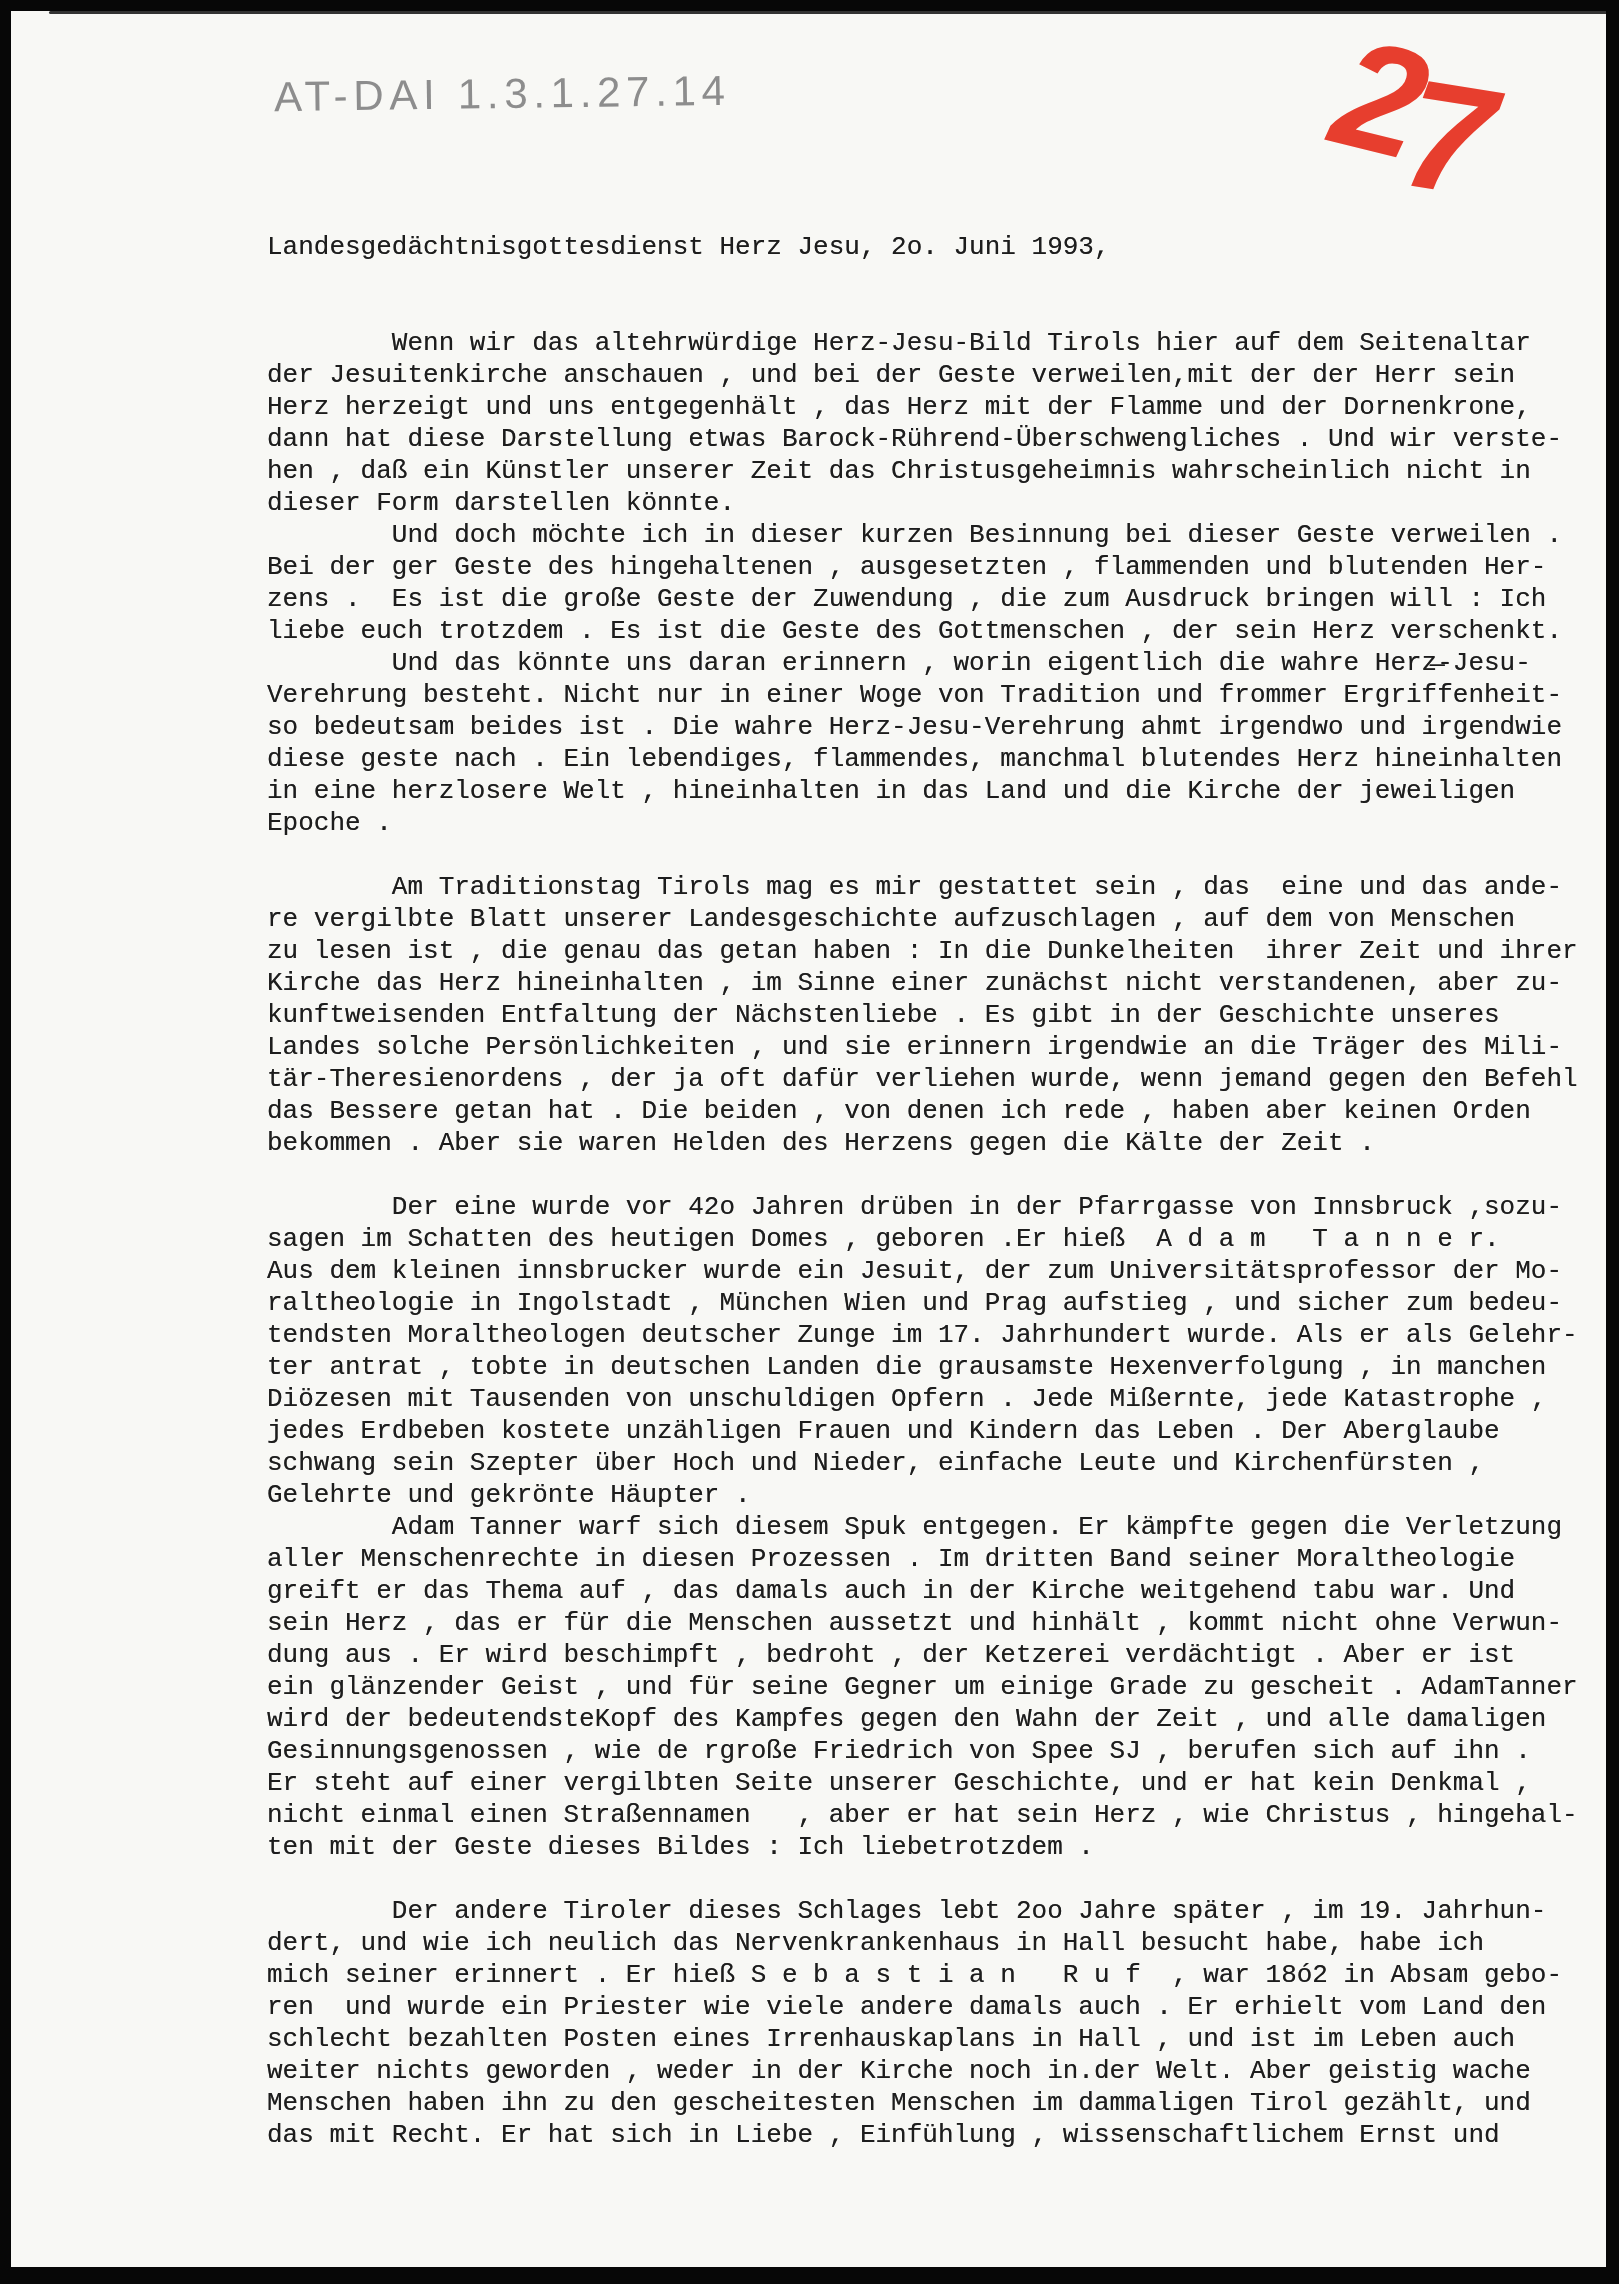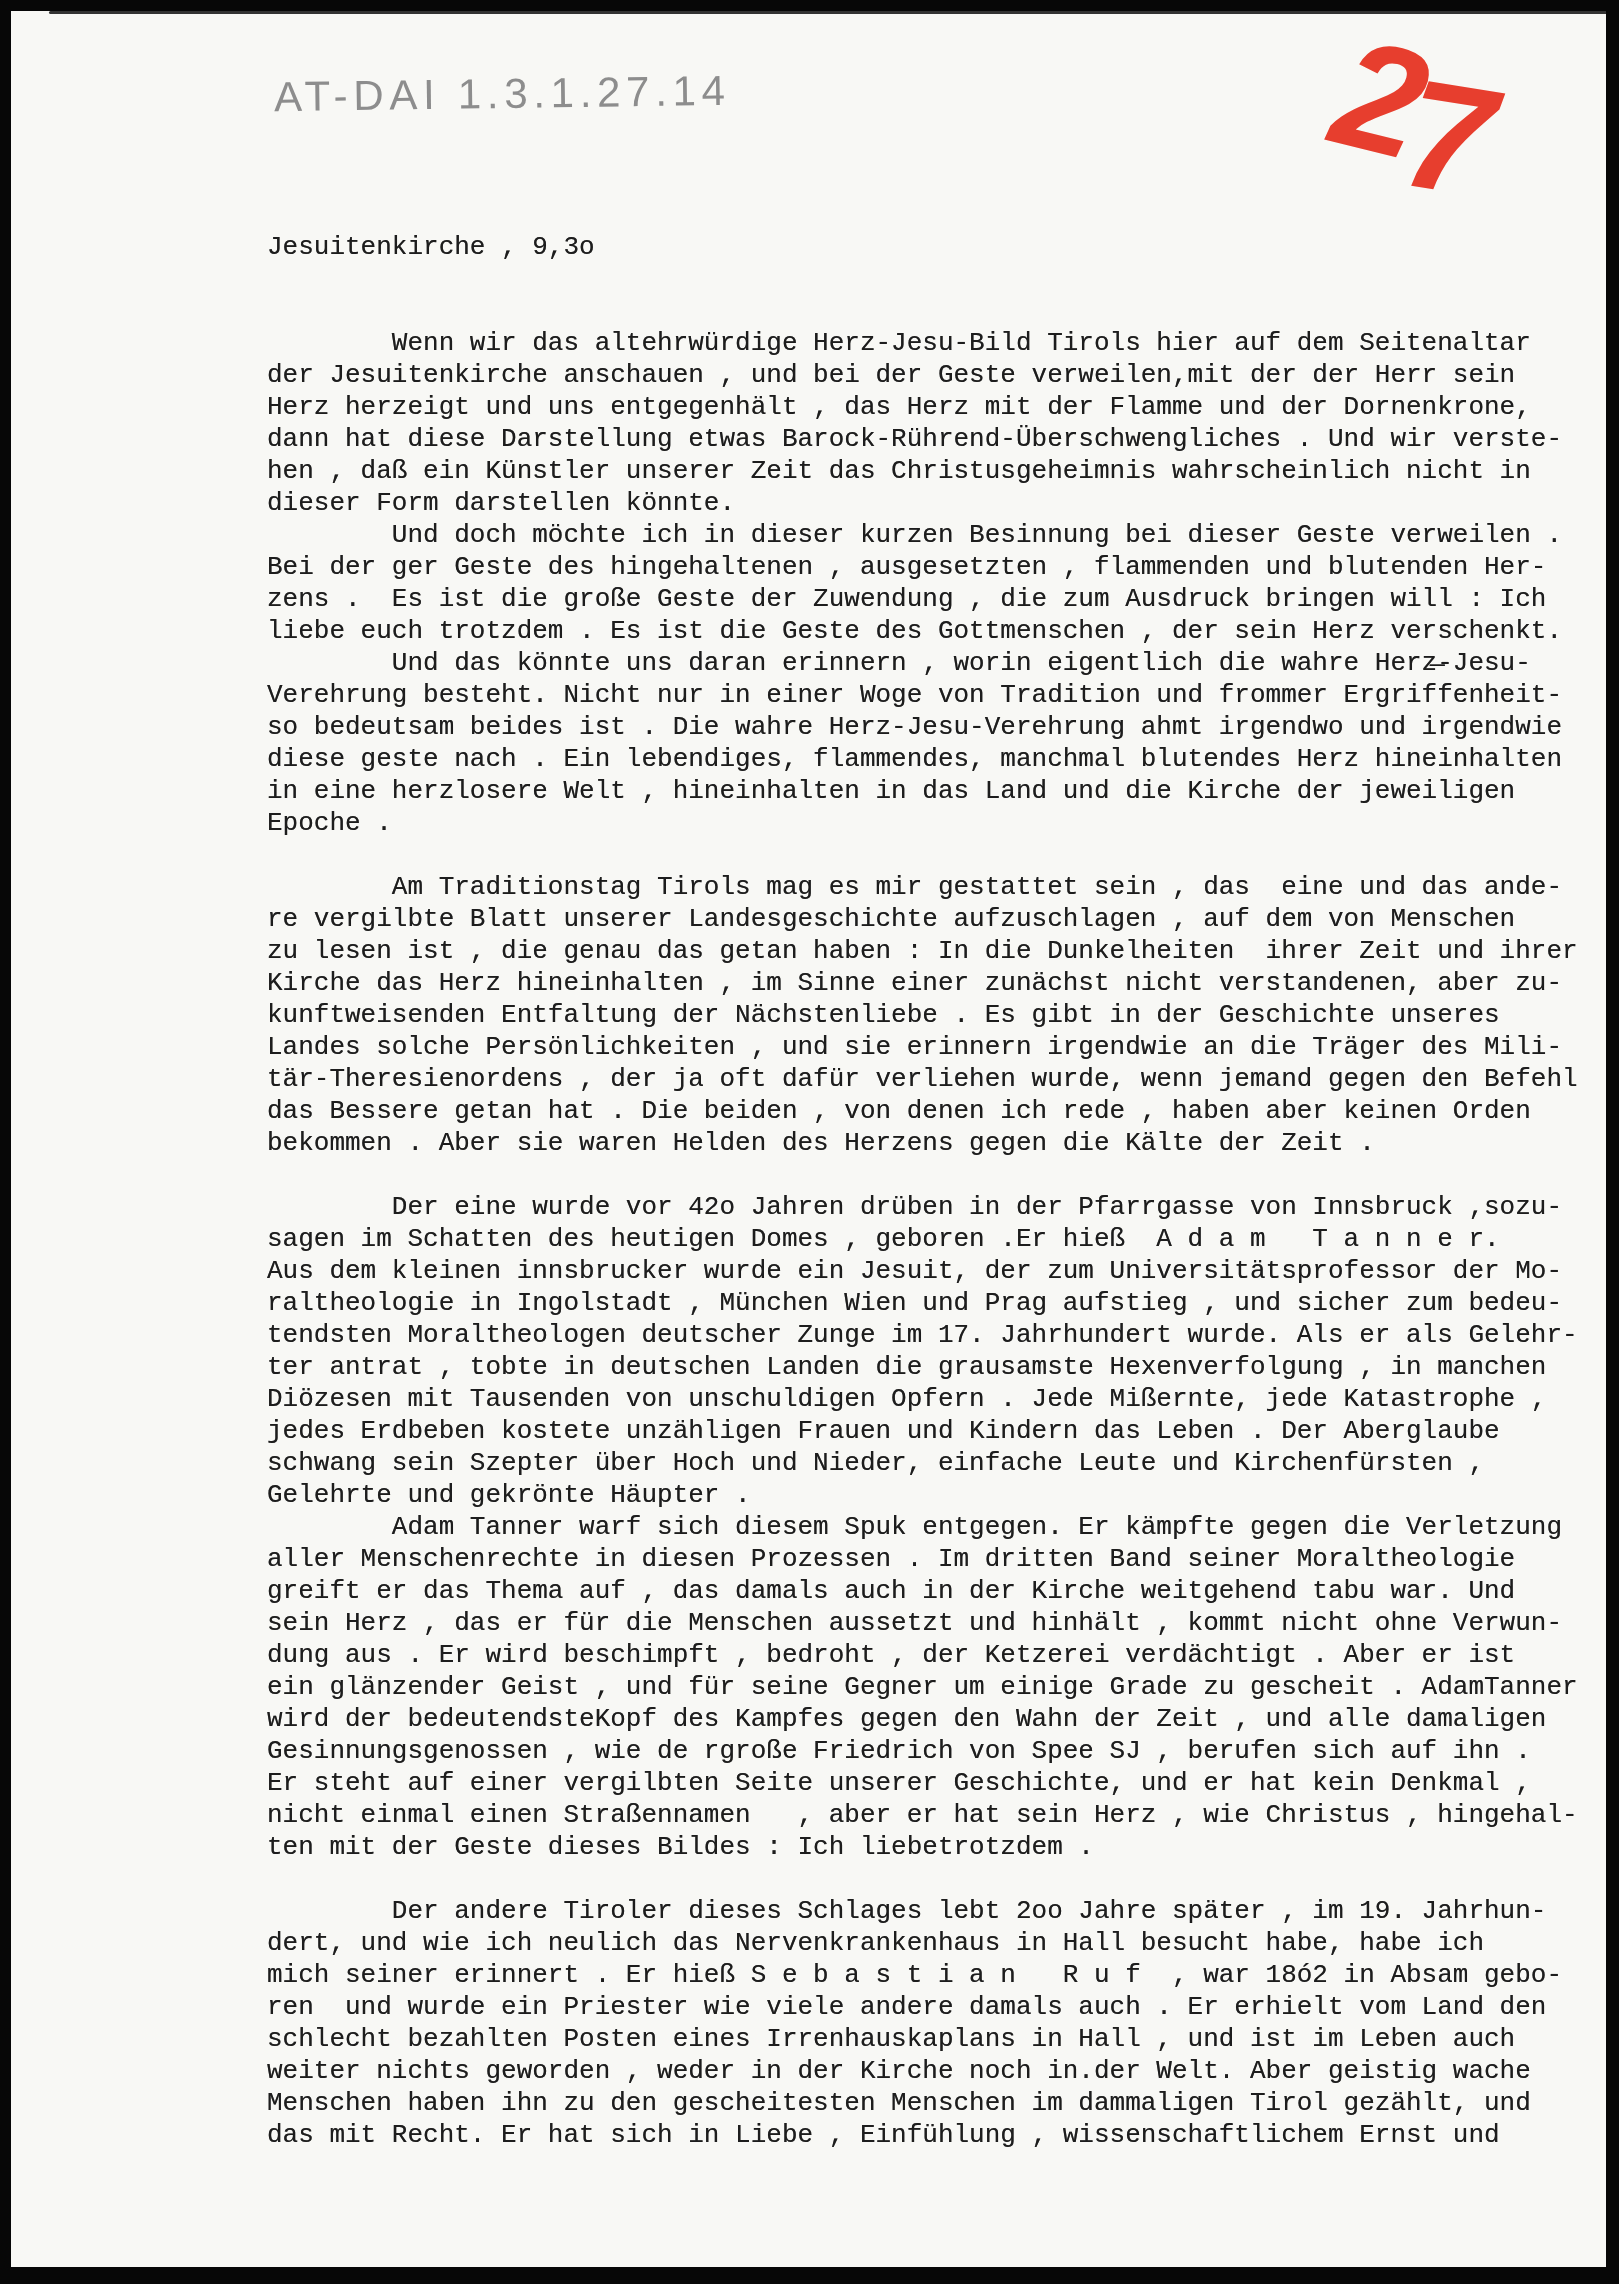--- a/index.html
+++ b/index.html
@@ -62,21 +62,21 @@
 </head>
 <body>
 
 <div>
 
   <div id="archive-ref">AT-DAI 1.3.1.27.14</div>
 
   <div id="page-num"><span class="pn-digit pn-0">2</span><span class="pn-digit pn-1">7</span></div>
 
   <div id="typed">
-    <div class="tline">Jesuitenkirche , 9,3o</div>
+    <div class="tline">Landesgedächtnisgottesdienst Herz Jesu, 2o. Juni 1993,</div>
     <div id="typed-body"><div class="tline">        Wenn wir das altehrwürdige Herz-Jesu-Bild Tirols hier auf dem Seitenaltar</div><div class="tline">der Jesuitenkirche anschauen , und bei der Geste verweilen,mit der der Herr sein</div><div class="tline">Herz herzeigt und uns entgegenhält , das Herz mit der Flamme und der Dornenkrone,</div><div class="tline">dann hat diese Darstellung etwas Barock-Rührend-Überschwengliches . Und wir verste-</div><div class="tline">hen , daß ein Künstler unserer Zeit das Christusgeheimnis wahrscheinlich nicht in</div><div class="tline">dieser Form darstellen könnte.</div><div class="tline">        Und doch möchte ich in dieser kurzen Besinnung bei dieser Geste verweilen .</div><div class="tline">Bei der ger Geste des hingehaltenen , ausgesetzten , flammenden und blutenden Her-</div><div class="tline">zens .  Es ist die große Geste der Zuwendung , die zum Ausdruck bringen will : Ich</div><div class="tline">liebe euch trotzdem . Es ist die Geste des Gottmenschen , der sein Herz verschenkt.</div><div class="tline">        Und das könnte uns daran erinnern , worin eigentlich die wahre Herz̶-Jesu-</div><div class="tline">Verehrung besteht. Nicht nur in einer Woge von Tradition und frommer Ergriffenheit-</div><div class="tline">so bedeutsam beides ist . Die wahre Herz-Jesu-Verehrung ahmt irgendwo und irgendwie</div><div class="tline">diese geste nach . Ein lebendiges, flammendes, manchmal blutendes Herz hineinhalten</div><div class="tline">in eine herzlosere Welt , hineinhalten in das Land und die Kirche der jeweiligen</div><div class="tline">Epoche .</div><div class="tline"></div><div class="tline">        Am Traditionstag Tirols mag es mir gestattet sein , das  eine und das ande-</div><div class="tline">re vergilbte Blatt unserer Landesgeschichte aufzuschlagen , auf dem von Menschen</div><div class="tline">zu lesen ist , die genau das getan haben : In die Dunkelheiten  ihrer Zeit und ihrer</div><div class="tline">Kirche das Herz hineinhalten , im Sinne einer zunächst nicht verstandenen, aber zu-</div><div class="tline">kunftweisenden Entfaltung der Nächstenliebe . Es gibt in der Geschichte unseres</div><div class="tline">Landes solche Persönlichkeiten , und sie erinnern irgendwie an die Träger des Mili-</div><div class="tline">tär-Theresienordens , der ja oft dafür verliehen wurde, wenn jemand gegen den Befehl</div><div class="tline">das Bessere getan hat . Die beiden , von denen ich rede , haben aber keinen Orden</div><div class="tline">bekommen . Aber sie waren Helden des Herzens gegen die Kälte der Zeit .</div><div class="tline"></div><div class="tline">        Der eine wurde vor 42o Jahren drüben in der Pfarrgasse von Innsbruck ,sozu-</div><div class="tline">sagen im Schatten des heutigen Domes , geboren .Er hieß  A d a m   T a n n e r.</div><div class="tline">Aus dem kleinen innsbrucker wurde ein Jesuit, der zum Universitätsprofessor der Mo-</div><div class="tline">raltheologie in Ingolstadt , München Wien und Prag aufstieg , und sicher zum bedeu-</div><div class="tline">tendsten Moraltheologen deutscher Zunge im 17. Jahrhundert wurde. Als er als Gelehr-</div><div class="tline">ter antrat , tobte in deutschen Landen die grausamste Hexenverfolgung , in manchen</div><div class="tline">Diözesen mit Tausenden von unschuldigen Opfern . Jede Mißernte, jede Katastrophe ,</div><div class="tline">jedes Erdbeben kostete unzähligen Frauen und Kindern das Leben . Der Aberglaube</div><div class="tline">schwang sein Szepter über Hoch und Nieder, einfache Leute und Kirchenfürsten ,</div><div class="tline">Gelehrte und gekrönte Häupter .</div><div class="tline">        Adam Tanner warf sich diesem Spuk entgegen. Er kämpfte gegen die Verletzung</div><div class="tline">aller Menschenrechte in diesen Prozessen . Im dritten Band seiner Moraltheologie</div><div class="tline">greift er das Thema auf , das damals auch in der Kirche weitgehend tabu war. Und</div><div class="tline">sein Herz , das er für die Menschen aussetzt und hinhält , kommt nicht ohne Verwun-</div><div class="tline">dung aus . Er wird beschimpft , bedroht , der Ketzerei verdächtigt . Aber er ist</div><div class="tline">ein glänzender Geist , und für seine Gegner um einige Grade zu gescheit . AdamTanner</div><div class="tline">wird der bedeutendsteKopf des Kampfes gegen den Wahn der Zeit , und alle damaligen</div><div class="tline">Gesinnungsgenossen , wie de rgroße Friedrich von Spee SJ , berufen sich auf ihn .</div><div class="tline">Er steht auf einer vergilbten Seite unserer Geschichte, und er hat kein Denkmal ,</div><div class="tline">nicht einmal einen Straßennamen   , aber er hat sein Herz , wie Christus , hingehal-</div><div class="tline">ten mit der Geste dieses Bildes : Ich liebetrotzdem .</div><div class="tline"></div><div class="tline">        Der andere Tiroler dieses Schlages lebt 2oo Jahre später , im 19. Jahrhun-</div><div class="tline">dert, und wie ich neulich das Nervenkrankenhaus in Hall besucht habe, habe ich</div><div class="tline">mich seiner erinnert . Er hieß S e b a s t i a n   R u f  , war 18ó2 in Absam gebo-</div><div class="tline">ren  und wurde ein Priester wie viele andere damals auch . Er erhielt vom Land den</div><div class="tline">schlecht bezahlten Posten eines Irrenhauskaplans in Hall , und ist im Leben auch</div><div class="tline">weiter nichts geworden , weder in der Kirche noch in.der Welt. Aber geistig wache</div><div class="tline">Menschen haben ihn zu den gescheitesten Menschen im dammaligen Tirol gezählt, und</div><div class="tline">das mit Recht. Er hat sich in Liebe , Einfühlung , wissenschaftlichem Ernst und</div></div>
   </div>
 
   <div class="edge" id="edge-top"></div>
   <div class="edge" id="edge-streak"></div>
   <div class="edge" id="edge-left"></div>
   <div class="edge" id="edge-right"></div>
   <div class="edge" id="edge-bottom"></div>
 
 </div>

